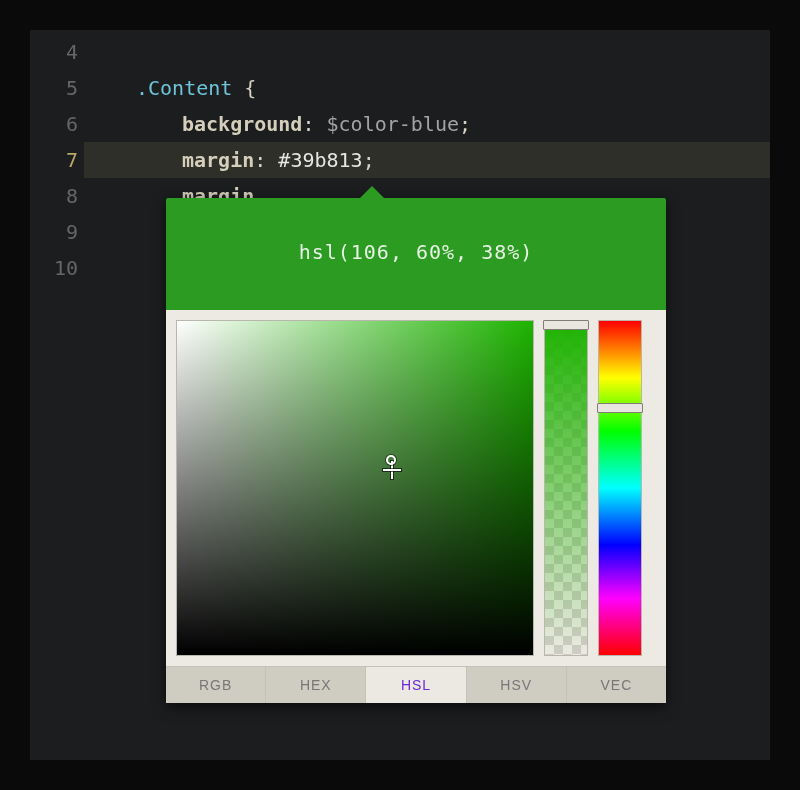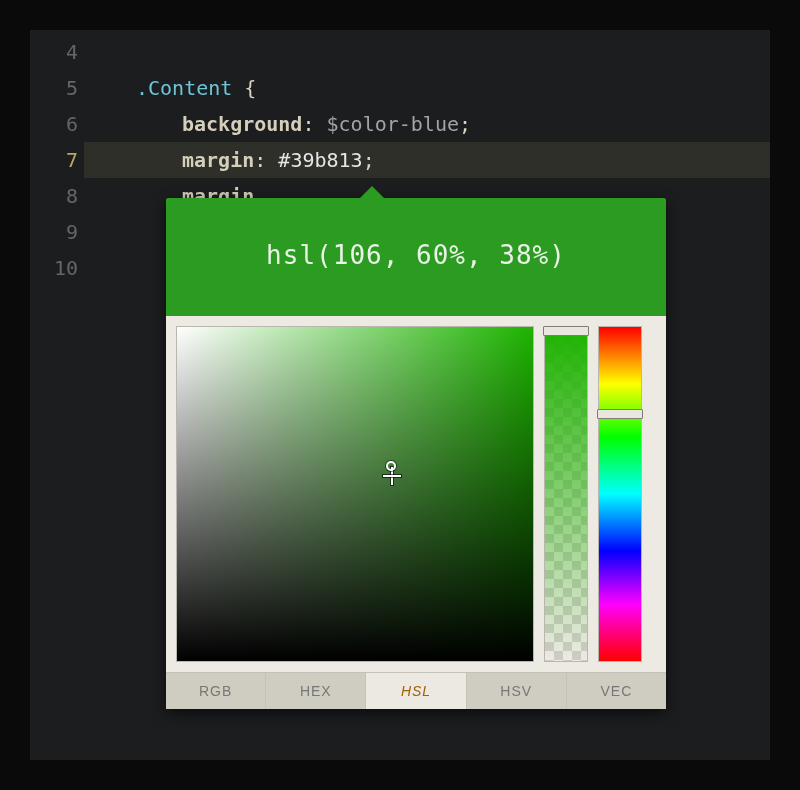--- a/index.html
+++ b/index.html
@@ -77,21 +77,21 @@
     top:-12px;
     left: 194px;
     width:0;height:0;
     border-left:12px solid transparent;
     border-right:12px solid transparent;
     border-bottom:12px solid #2b9b22;
   }
   .picker-header{
     text-align:center;
     color:#e9f3e6;
-    font-size:26px;
+    font-size:20px;
     letter-spacing:1px;
     padding: 42px 10px 46px 10px;
     font-family:"Menlo","Consolas",monospace;
   }
 
   .picker-body{
     background:#eceae3;
     padding:10px;
     display:flex;
     gap:10px;
@@ -194,22 +194,21 @@
     letter-spacing:1px;
     color:#777;
     padding:10px 5px;
     border-right:1px solid #c4c1b8;
     cursor:pointer;
     background:#cfccc2;
   }
   .fmt-tabs .tab:last-child{ border-right:none; }
   .fmt-tabs .tab.active{
     background:#ebe9e2;
-    color:#a16207;
-    font-style:italic;
+    color:#6d28d9;
   }
 </style>
 </head>
 <body>
 
 <div class="inner">
 
   <div class="editor">
     <div class="gutter">
       <div class="ln">4</div>

